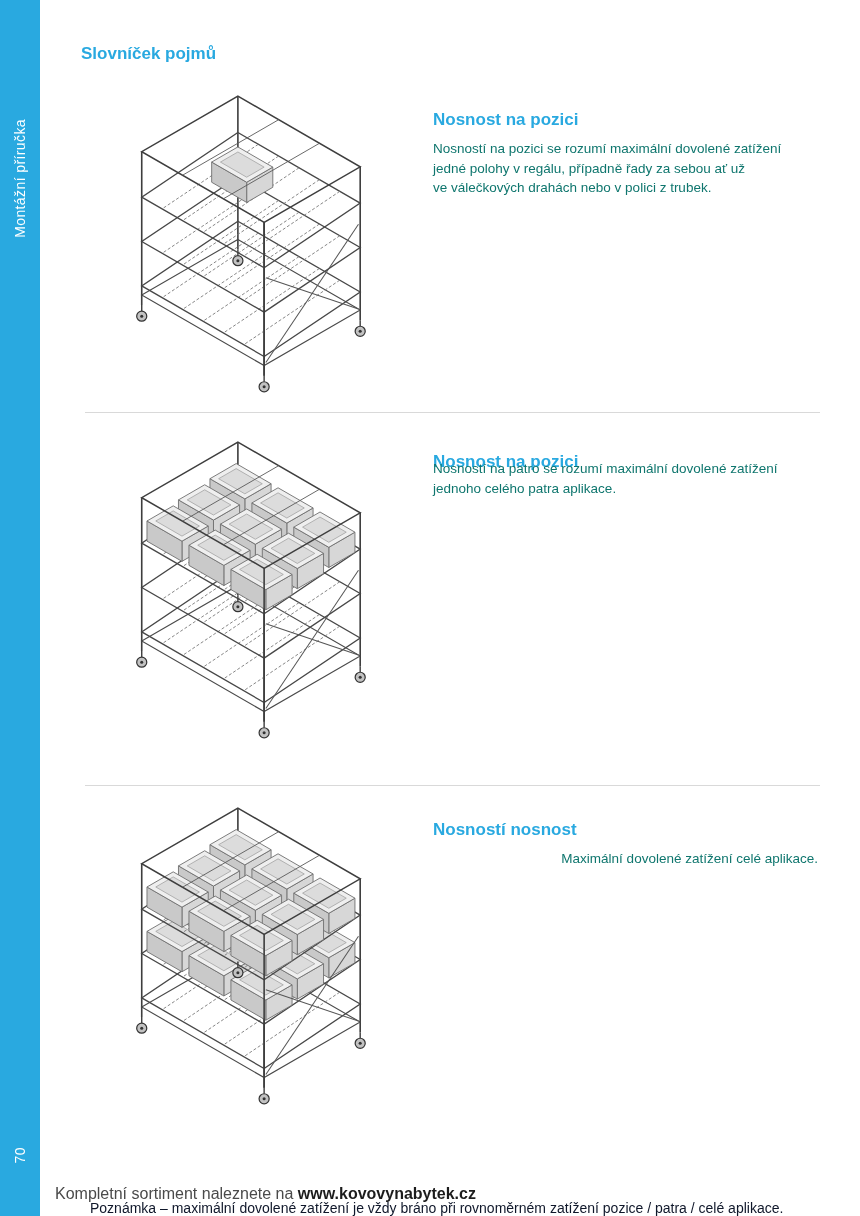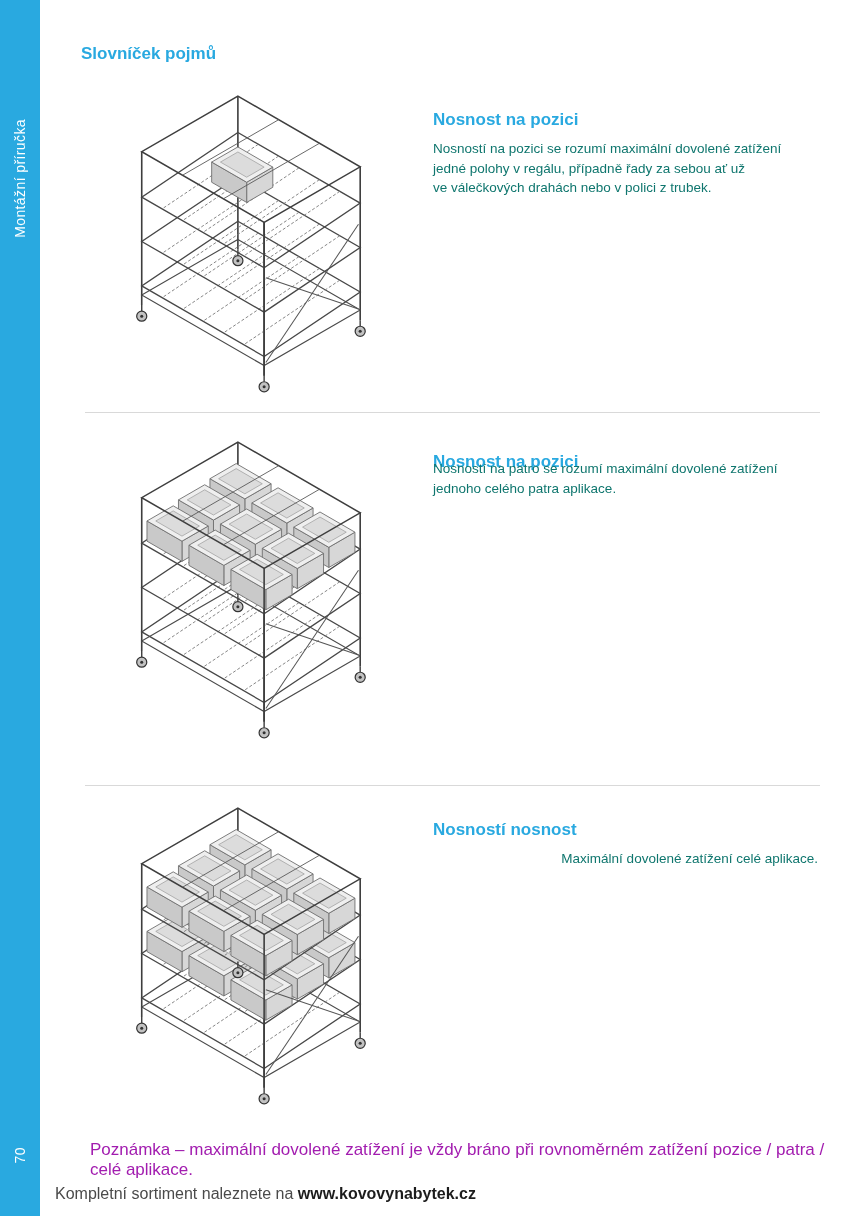--- a/index.html
+++ b/index.html
@@ -52,22 +52,22 @@
   #body-0{top:139px;}
   #body-1{top:459px;}
   #body-2{top:849px;text-align:right;}
   .divider{
     position:absolute;left:85px;width:735px;height:1px;
     background:#d9d9d9;
   }
   #divider-0{top:412px;}
   #divider-1{top:785px;}
   .note{
-    position:absolute;left:90px;top:1140px;width:745px;
-    font-size:17px;color:#a21caf;
+    position:absolute;left:90px;top:1200px;width:745px;
+    font-size:14px;color:#0f172a;
   }
   .footer{
     position:absolute;left:55px;top:1185px;
     font-size:16px;color:#4a4a4a;
   }
   .footer .site{font-weight:bold;color:#1c1c1c;}
 </style>
 </head>
 <body>
 

